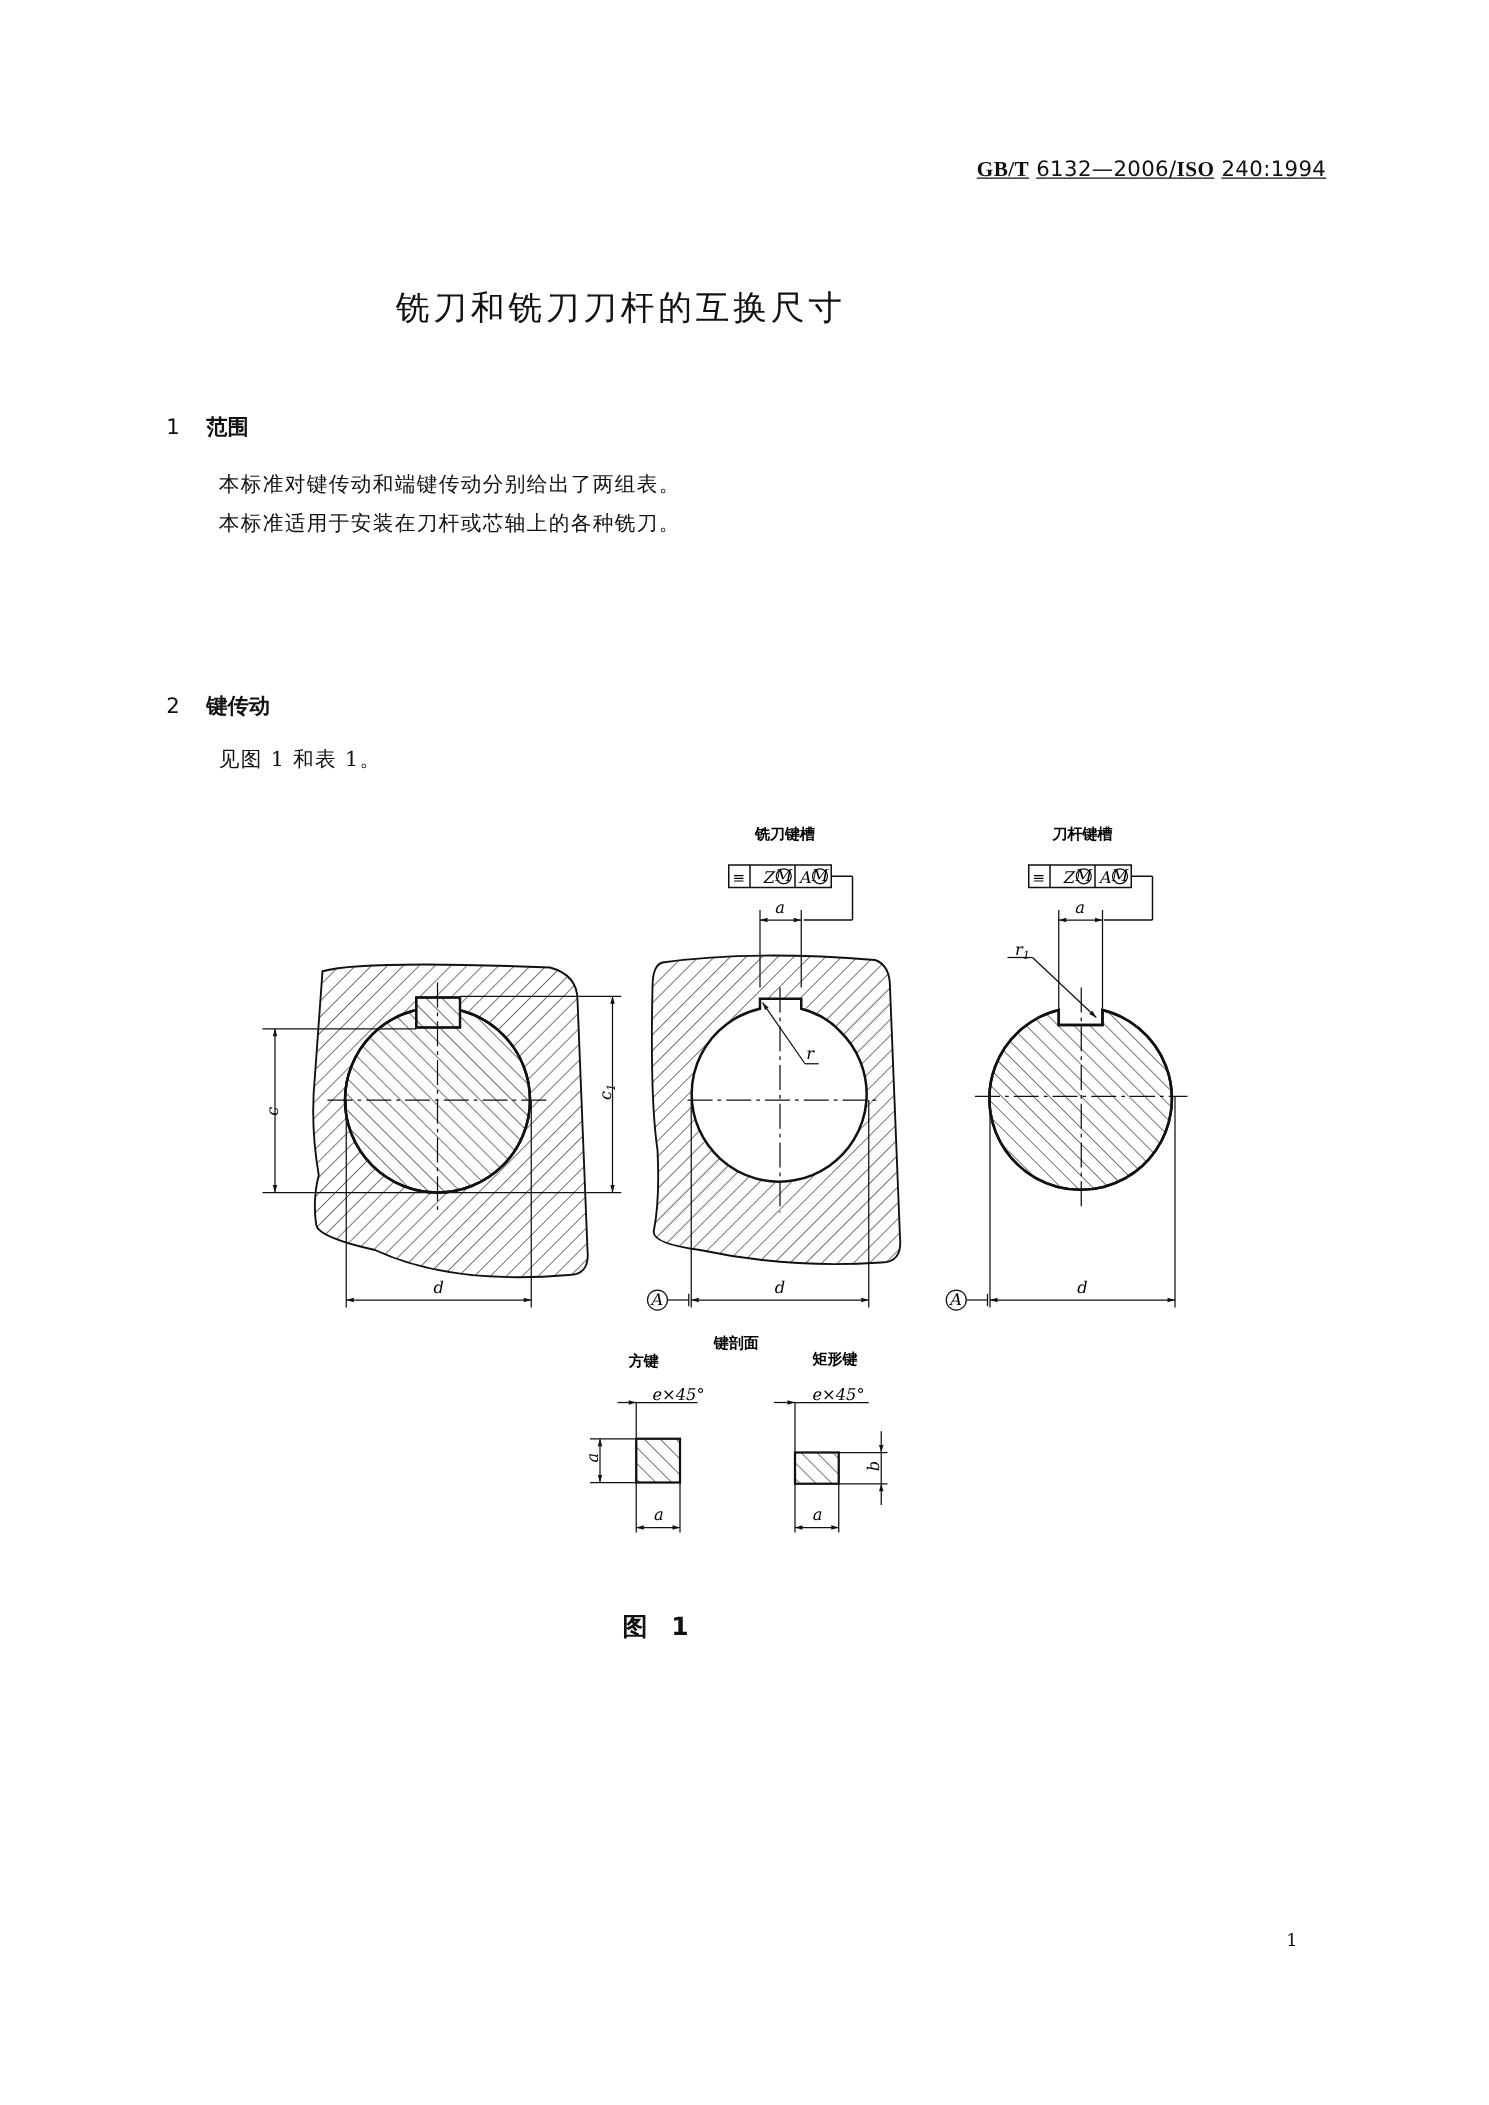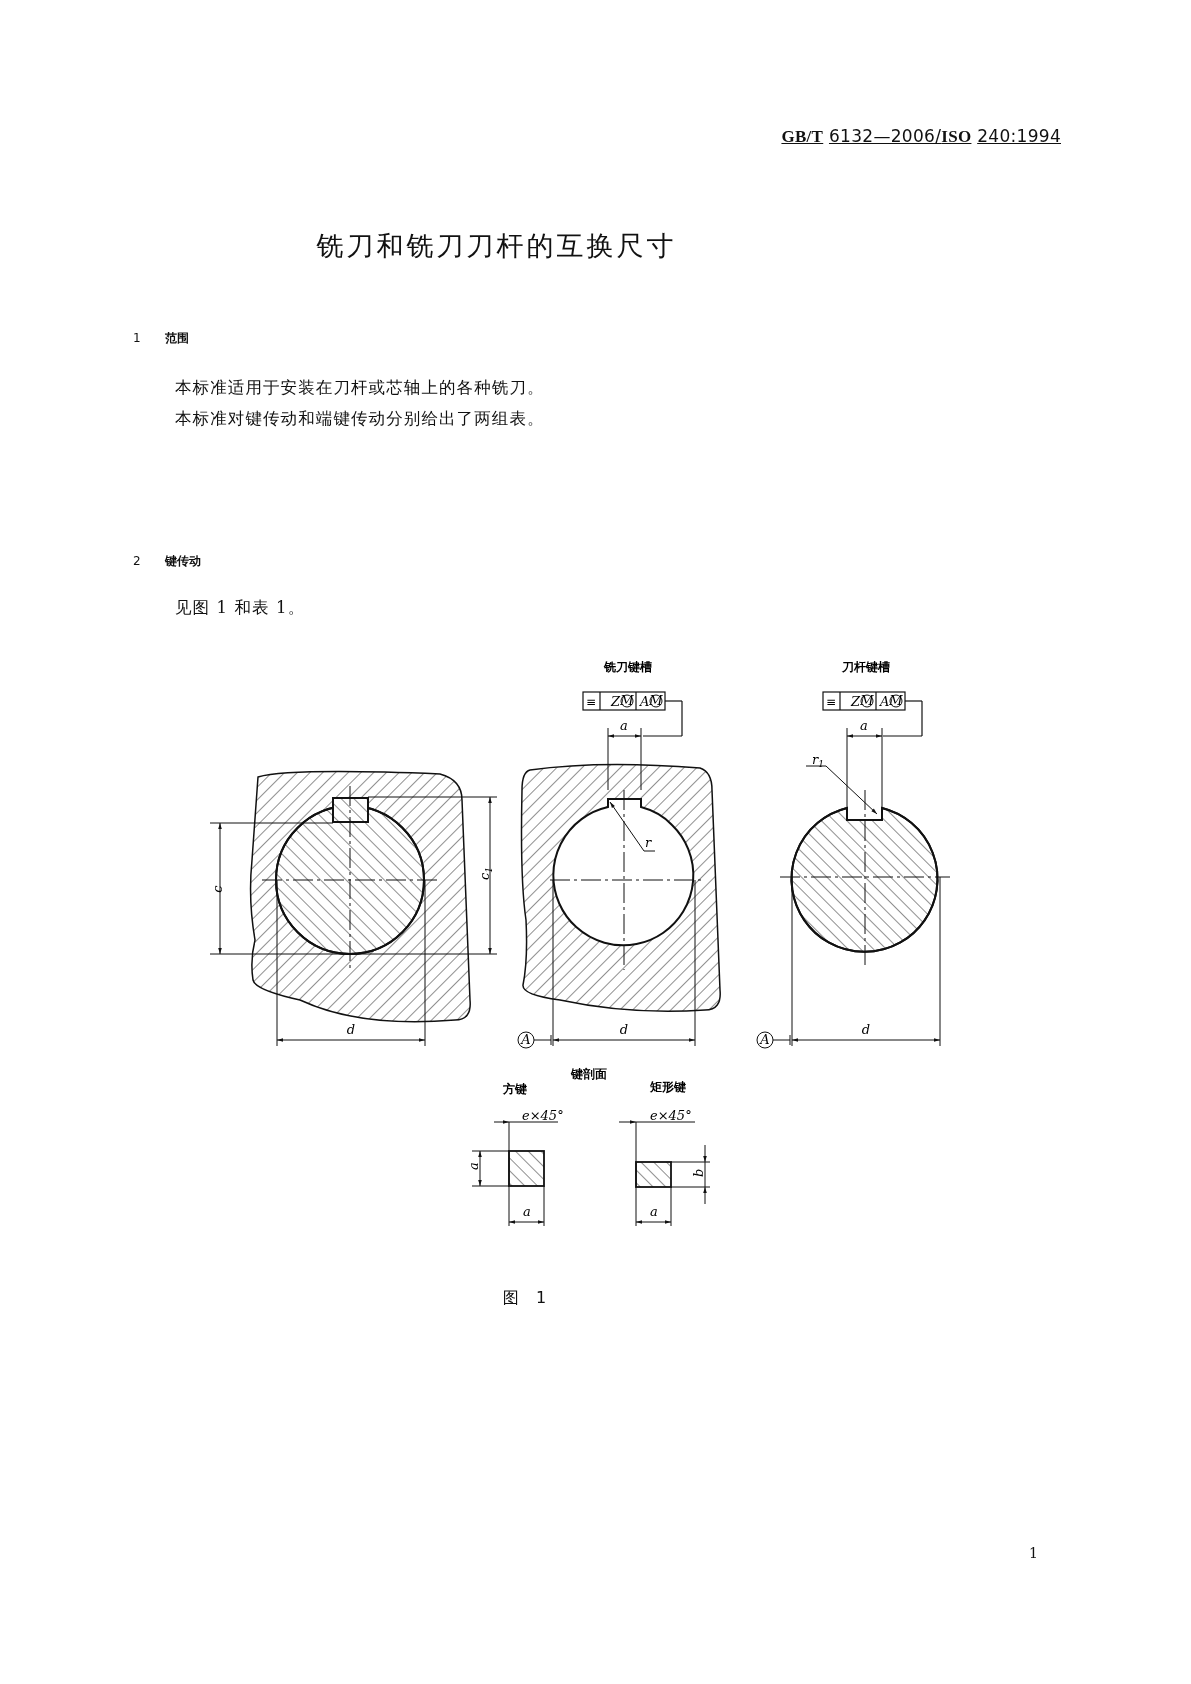--- a/index.html
+++ b/index.html
@@ -3,49 +3,49 @@
 <meta charset="utf-8">
 <style>
   html, body { margin: 0; padding: 0; background: #fff; }
   body { width: 1191px; height: 1684px; position: relative; overflow: hidden;
          font-family: "DejaVu Serif", "Liberation Serif", serif; color: #111; }
   .std-code { position: absolute; top: 126px; right: 130px; font-size: 17px; letter-spacing: 0.3px; }
   .std-code b { font-family: "Liberation Serif", serif; font-weight: bold; text-decoration: underline; }
   .std-code span.n { font-family: "DejaVu Sans", sans-serif; font-weight: normal; text-decoration: underline; }
   .title { position: absolute; top: 228px; left: 0; width: 993px; text-align: center;
            font-family: "DejaVu Sans", sans-serif; font-size: 27px; letter-spacing: 3px; font-weight: 500; }
-  .h { position: absolute; left: 133px; font-family: "DejaVu Sans", sans-serif; font-size: 12px; font-weight: bold; }
+  .h { position: absolute; left: 133px; font-family: "DejaVu Sans", sans-serif; font-size: 17px; font-weight: bold; }
   .h .num { display: inline-block; width: 32px; font-weight: normal; }
   .p { position: absolute; left: 133px; width: 922px; font-size: 16.5px; line-height: 31px; letter-spacing: 1.1px; }
   .p .ind { padding-left: 42px; }
   .fig { position: absolute; left: 0; top: 0; }
   .cap { position: absolute; top: 1288px; left: 0; width: 1055px; text-align: center;
-         font-family: "DejaVu Sans", sans-serif; font-size: 16px; font-weight: normal; letter-spacing: 6px; }
+         font-family: "DejaVu Sans", sans-serif; font-size: 20px; font-weight: bold; letter-spacing: 6px; }
   .pageno { position: absolute; top: 1545px; left: 1029px; font-size: 14px; }
   .lbl { font-family: "DejaVu Sans", sans-serif; font-size: 12px; font-weight: bold; }
   .it { font-family: "DejaVu Serif", serif; font-style: italic; font-size: 13px; }
 </style>
 </head>
 <body>
 
 <div class="std-code">
   <b>GB/T</b>
   <span class="n">6132—2006/</span><b>ISO</b>
   <span class="n">240:1994</span>
 </div>
 
 <div class="title">铣刀和铣刀刀杆的互换尺寸</div>
 
 <div class="h" style="top:330px;">
   <span class="num">1</span><span>范围</span>
 </div>
 
 <div class="p" style="top:372px;">
+  <div class="ind">本标准对键传动和端键传动分别给出了两组表。</div>
   <div class="ind">本标准适用于安装在刀杆或芯轴上的各种铣刀。</div>
-  <div class="ind">本标准对键传动和端键传动分别给出了两组表。</div>
 </div>
 
 <div class="h" style="top:553px;">
   <span class="num">2</span><span>键传动</span>
 </div>
 
 <div class="p" style="top:592px;">
   <div class="ind">见图 1 和表 1。</div>
 </div>
 

